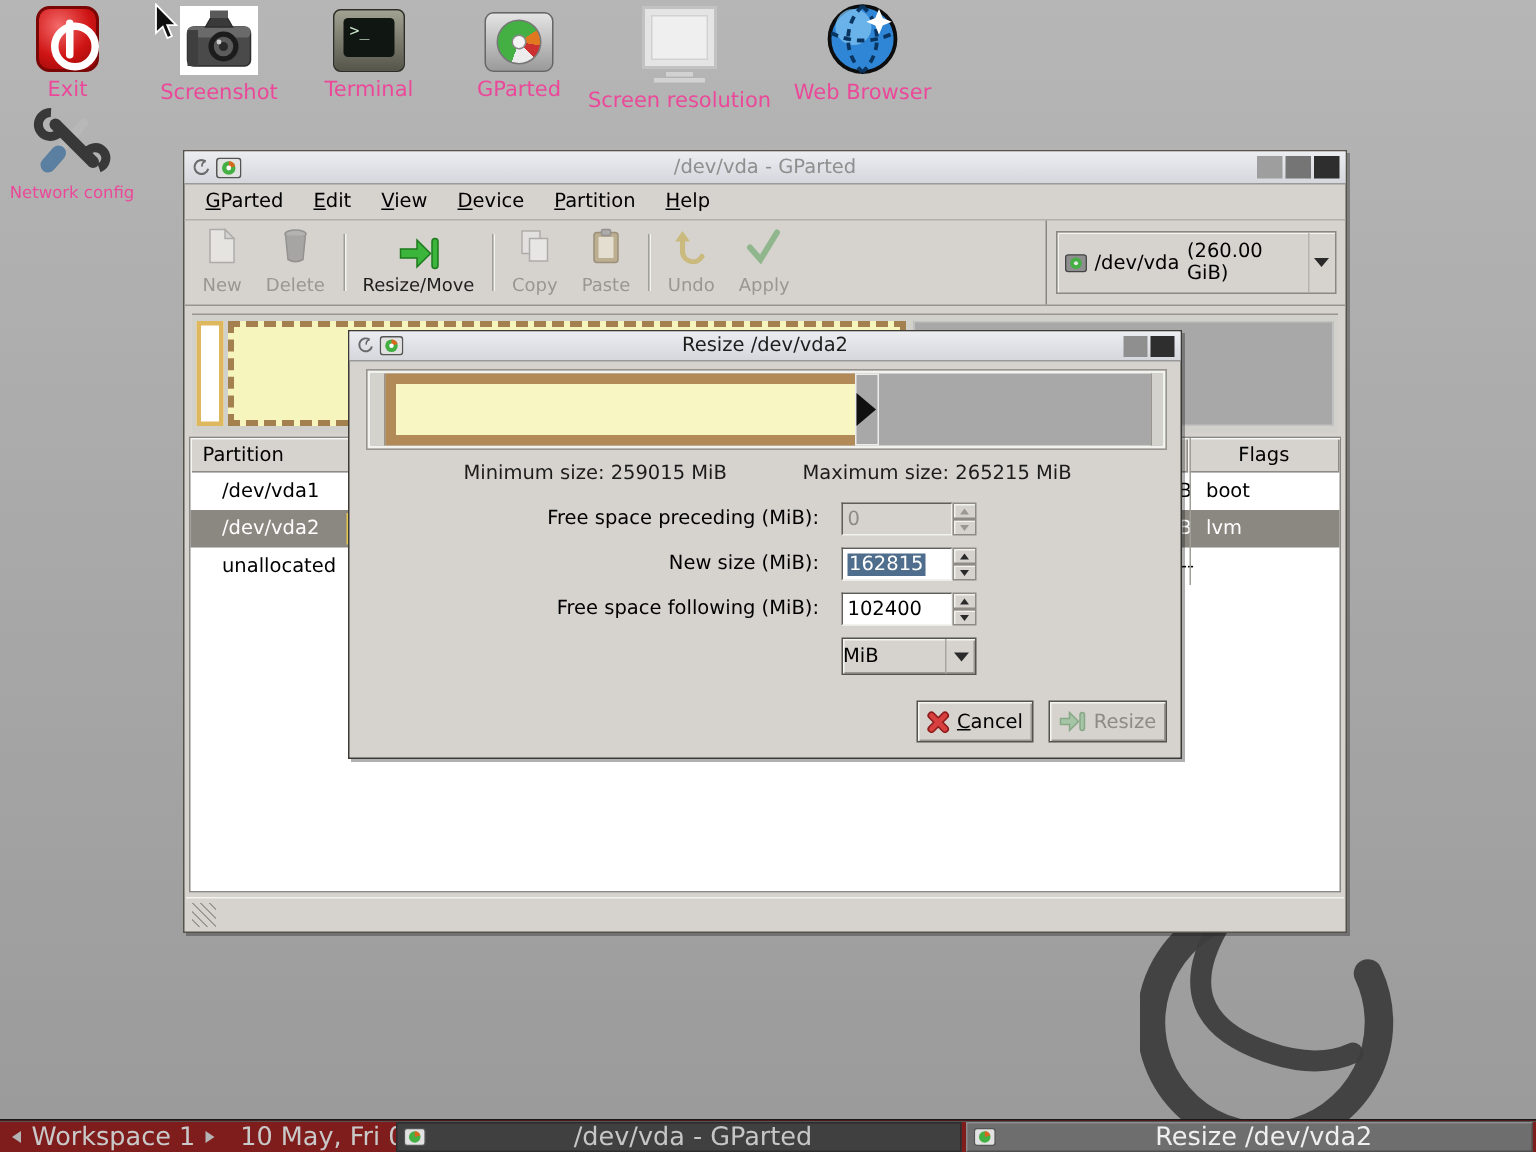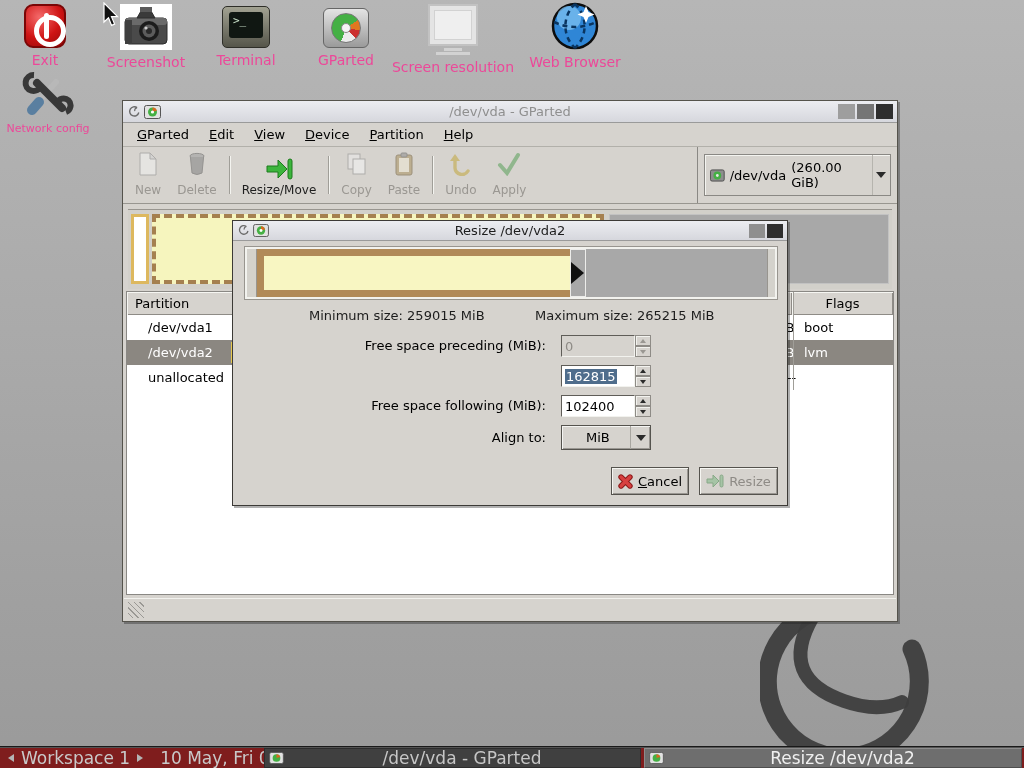--- a/index.html
+++ b/index.html
@@ -136,21 +136,21 @@
   .arr-up { width:0; height:0; border-left:3px solid transparent; border-right:3px solid transparent;
     border-bottom:4px solid #2a2a2a; }
   .arr-dn { width:0; height:0; border-left:3px solid transparent; border-right:3px solid transparent;
     border-top:4px solid #2a2a2a; }
   .field.disabled .arr-up { border-bottom-color:#9a9792; }
   .field.disabled .arr-dn { border-top-color:#9a9792; }
 
   .combo2 { position:absolute; left:328px; top:204px; width:90px; height:25px; background:#d6d3ce;
     border:1px solid #55534e; box-shadow:inset 1px 1px 0 #f4f4f2, inset -1px -1px 0 #9a9792;
     display:flex; align-items:center; font-size:13px; }
-  .combo2 .val { padding-left:24px; }
+  .combo2 .val { padding-left:0; }
   .combo2 .arrzone { margin-left:auto; width:20px; align-self:stretch; border-left:1px solid #a8a6a0;
     display:flex; align-items:center; justify-content:center; }
 
   .gbtn { position:absolute; top:246px; height:28px; background:#d6d3ce; border:1px solid #55534e;
     box-shadow:inset 1px 1px 0 #f6f6f2, inset -1px -1px 0 #9a9792;
     display:flex; align-items:center; justify-content:center; gap:5px; font-size:13px; }
   #cancel-btn { left:378px; width:78px; }
   #resize-btn { left:466px; width:79px; color:#8e8b86; }
 
   
@@ -433,20 +433,21 @@
     <div class="spin">
       <div class="spin-btn">
           <div class="arr-up"></div>
         </div>
       <div class="spin-btn">
           <div class="arr-dn"></div>
         </div>
     </div>
   </div>
 
+  <span class="row-label" style="top:147px;">New size (MiB):</span>
   <div class="field" style="top:144px;">
     <div class="fld-text">
         <span class="sel-val">162815</span>
       </div>
     <div class="spin">
       <div class="spin-btn">
           <div class="arr-up"></div>
         </div>
       <div class="spin-btn">
           <div class="arr-dn"></div>
@@ -462,21 +463,20 @@
     <div class="spin">
       <div class="spin-btn">
           <div class="arr-up"></div>
         </div>
       <div class="spin-btn">
           <div class="arr-dn"></div>
         </div>
     </div>
   </div>
 
-  <span class="row-label" style="top:209px;">Align to:</span>
   <div class="combo2">
     <span class="val">MiB</span>
     <div class="arrzone">
         <div class="tri-down" style="border-top-color:#2a2a2a;"></div>
       </div>
   </div>
 
   <div class="gbtn" id="cancel-btn">
     <svg width="15" height="15" viewBox="0 0 15 15">
       <path d="M3 3 L12 12 M12 3 L3 12" stroke="#8e1b1b" stroke-width="5.4" stroke-linecap="round"></path>

